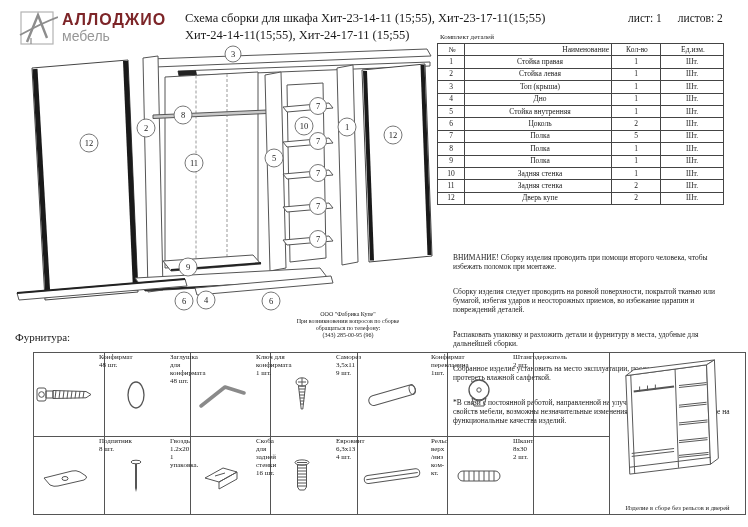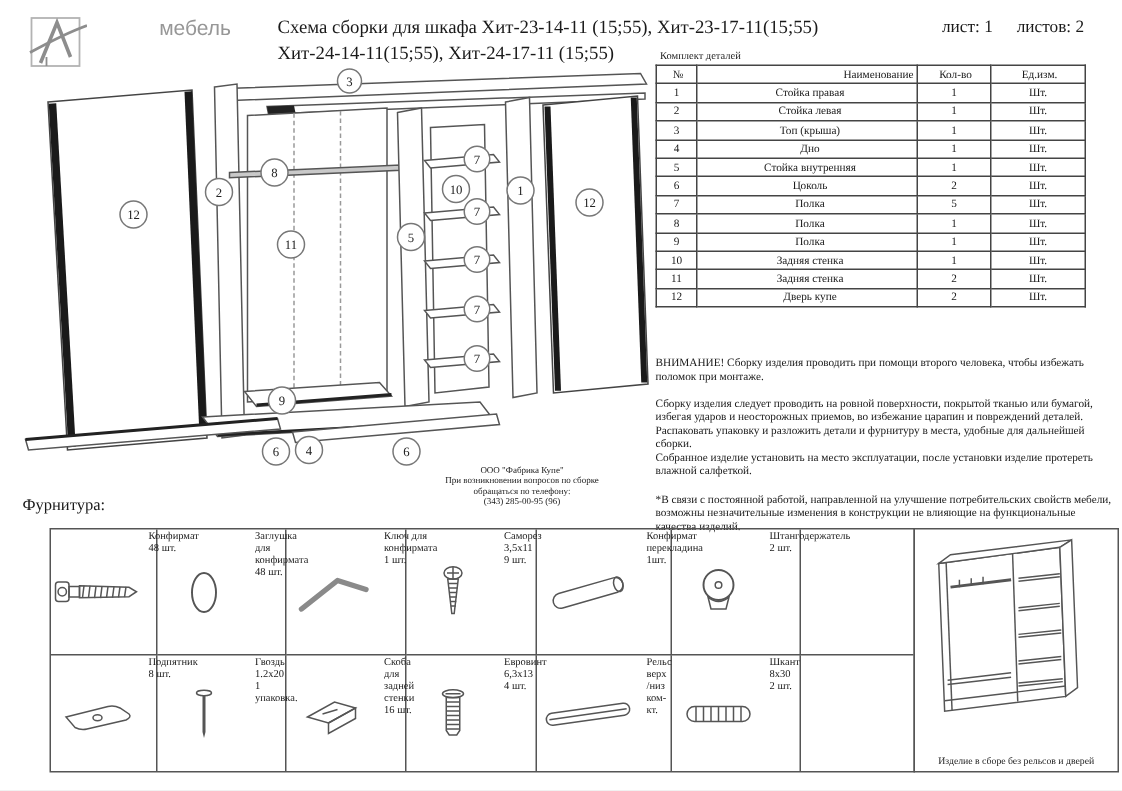--- a/index.html
+++ b/index.html
@@ -4,37 +4,37 @@
 <style>
   html,body{margin:0;padding:0;background:#e8e8e8}
   .page{position:relative;width:748px;height:527px;background:#fff;
         font-family:"Liberation Serif",serif;color:#1a1a1a;overflow:hidden;margin:0 auto}
   .abs{position:absolute}
   
   .brand{left:62px;top:11px;width:110px}
   .brand-main{font-family:"Liberation Sans",sans-serif;font-weight:bold;font-size:16px;
               letter-spacing:1px;color:#7d2528;white-space:nowrap}
   .brand-sub{font-family:"Liberation Sans",sans-serif;font-size:14px;color:#979797;
-             text-align:right;padding-right:18px;margin-top:-1px}
+             text-align:left;padding-right:18px;margin-top:-1px}
   .title{left:185px;top:10px;width:385px;font-size:12.5px;line-height:17px}
   .sheetinfo{left:628px;top:12px;width:115px;font-family:Liberation Serif, serif;
              font-size:11.5px;display:flex;gap:16px;white-space:nowrap}
   
   .pt-caption{left:440px;top:33px;font-size:7px}
   .pt{left:437px;top:43px}
   table.parts{border-collapse:collapse;font-size:7.5px}
   table.parts th,table.parts td{border:1px solid #444;height:11.4px;padding:0 2px;
         font-weight:normal;text-align:center;line-height:10px}
   table.parts th{text-align:right;padding-left:4px}
   table.parts th.c,table.parts td.c{text-align:center}
   .col-num{width:20px}.col-name{width:140px}.col-qty{width:42px}.col-unit{width:56px}
   table.parts td.name{text-align:center;padding-left:6px}
   
   .notes{left:437px;top:237px;width:309px;font-size:7.5px;line-height:9px}
-  .notes p{margin:0}
+  .notes p{margin:16px}
   .notes p.warn{margin-bottom:9px}
   .notes p.foot{margin-top:10px}
   
   .contact{left:288px;top:311px;width:120px;text-align:center;font-size:6px;line-height:7px}
   
   .furn-label{left:15px;top:331px;font-size:11px}
   .hwgrid{left:33px;top:352px;width:577px;height:163px;border:1px solid #555;
           display:grid;grid-template-columns:71px 86px 80px 87px 90px 86px 75px;
           grid-template-rows:84px 77px;box-sizing:border-box}
   .hw-cell{border-right:1px solid #555;display:flex;flex-direction:row;box-sizing:border-box}
@@ -56,20 +56,21 @@
 
   <div class="abs" style="left:18px;top:8px;width:40px;height:40px">
     <svg width="40" height="40" viewBox="0 0 40 40">
       <rect x="3" y="4" width="32" height="32" fill="none" stroke="#b3b3b3" stroke-width="1.2"></rect>
       <path d="M9,34 L20,7 L29,30" fill="none" stroke="#8d8d8d" stroke-width="2.4"></path>
       <path d="M2,27 C13,21 29,13 40,9" fill="none" stroke="#8d8d8d" stroke-width="1.8"></path>
       <line x1="13" y1="30" x2="13" y2="36" stroke="#8d8d8d" stroke-width="1.2"></line>
     </svg>
   </div>
   <div class="abs brand">
+    <div class="brand-main">АЛЛОДЖИО</div>
     <div class="brand-sub">мебель</div>
   </div>
   <div class="abs title">
     <div>Схема сборки для шкафа Хит-23-14-11 (15;55), Хит-23-17-11(15;55)</div>
     <div>Хит-24-14-11(15;55), Хит-24-17-11 (15;55)</div>
   </div>
   <div class="abs sheetinfo">
     <span>лист: 1</span>
     <span>листов: 2</span>
   </div>

